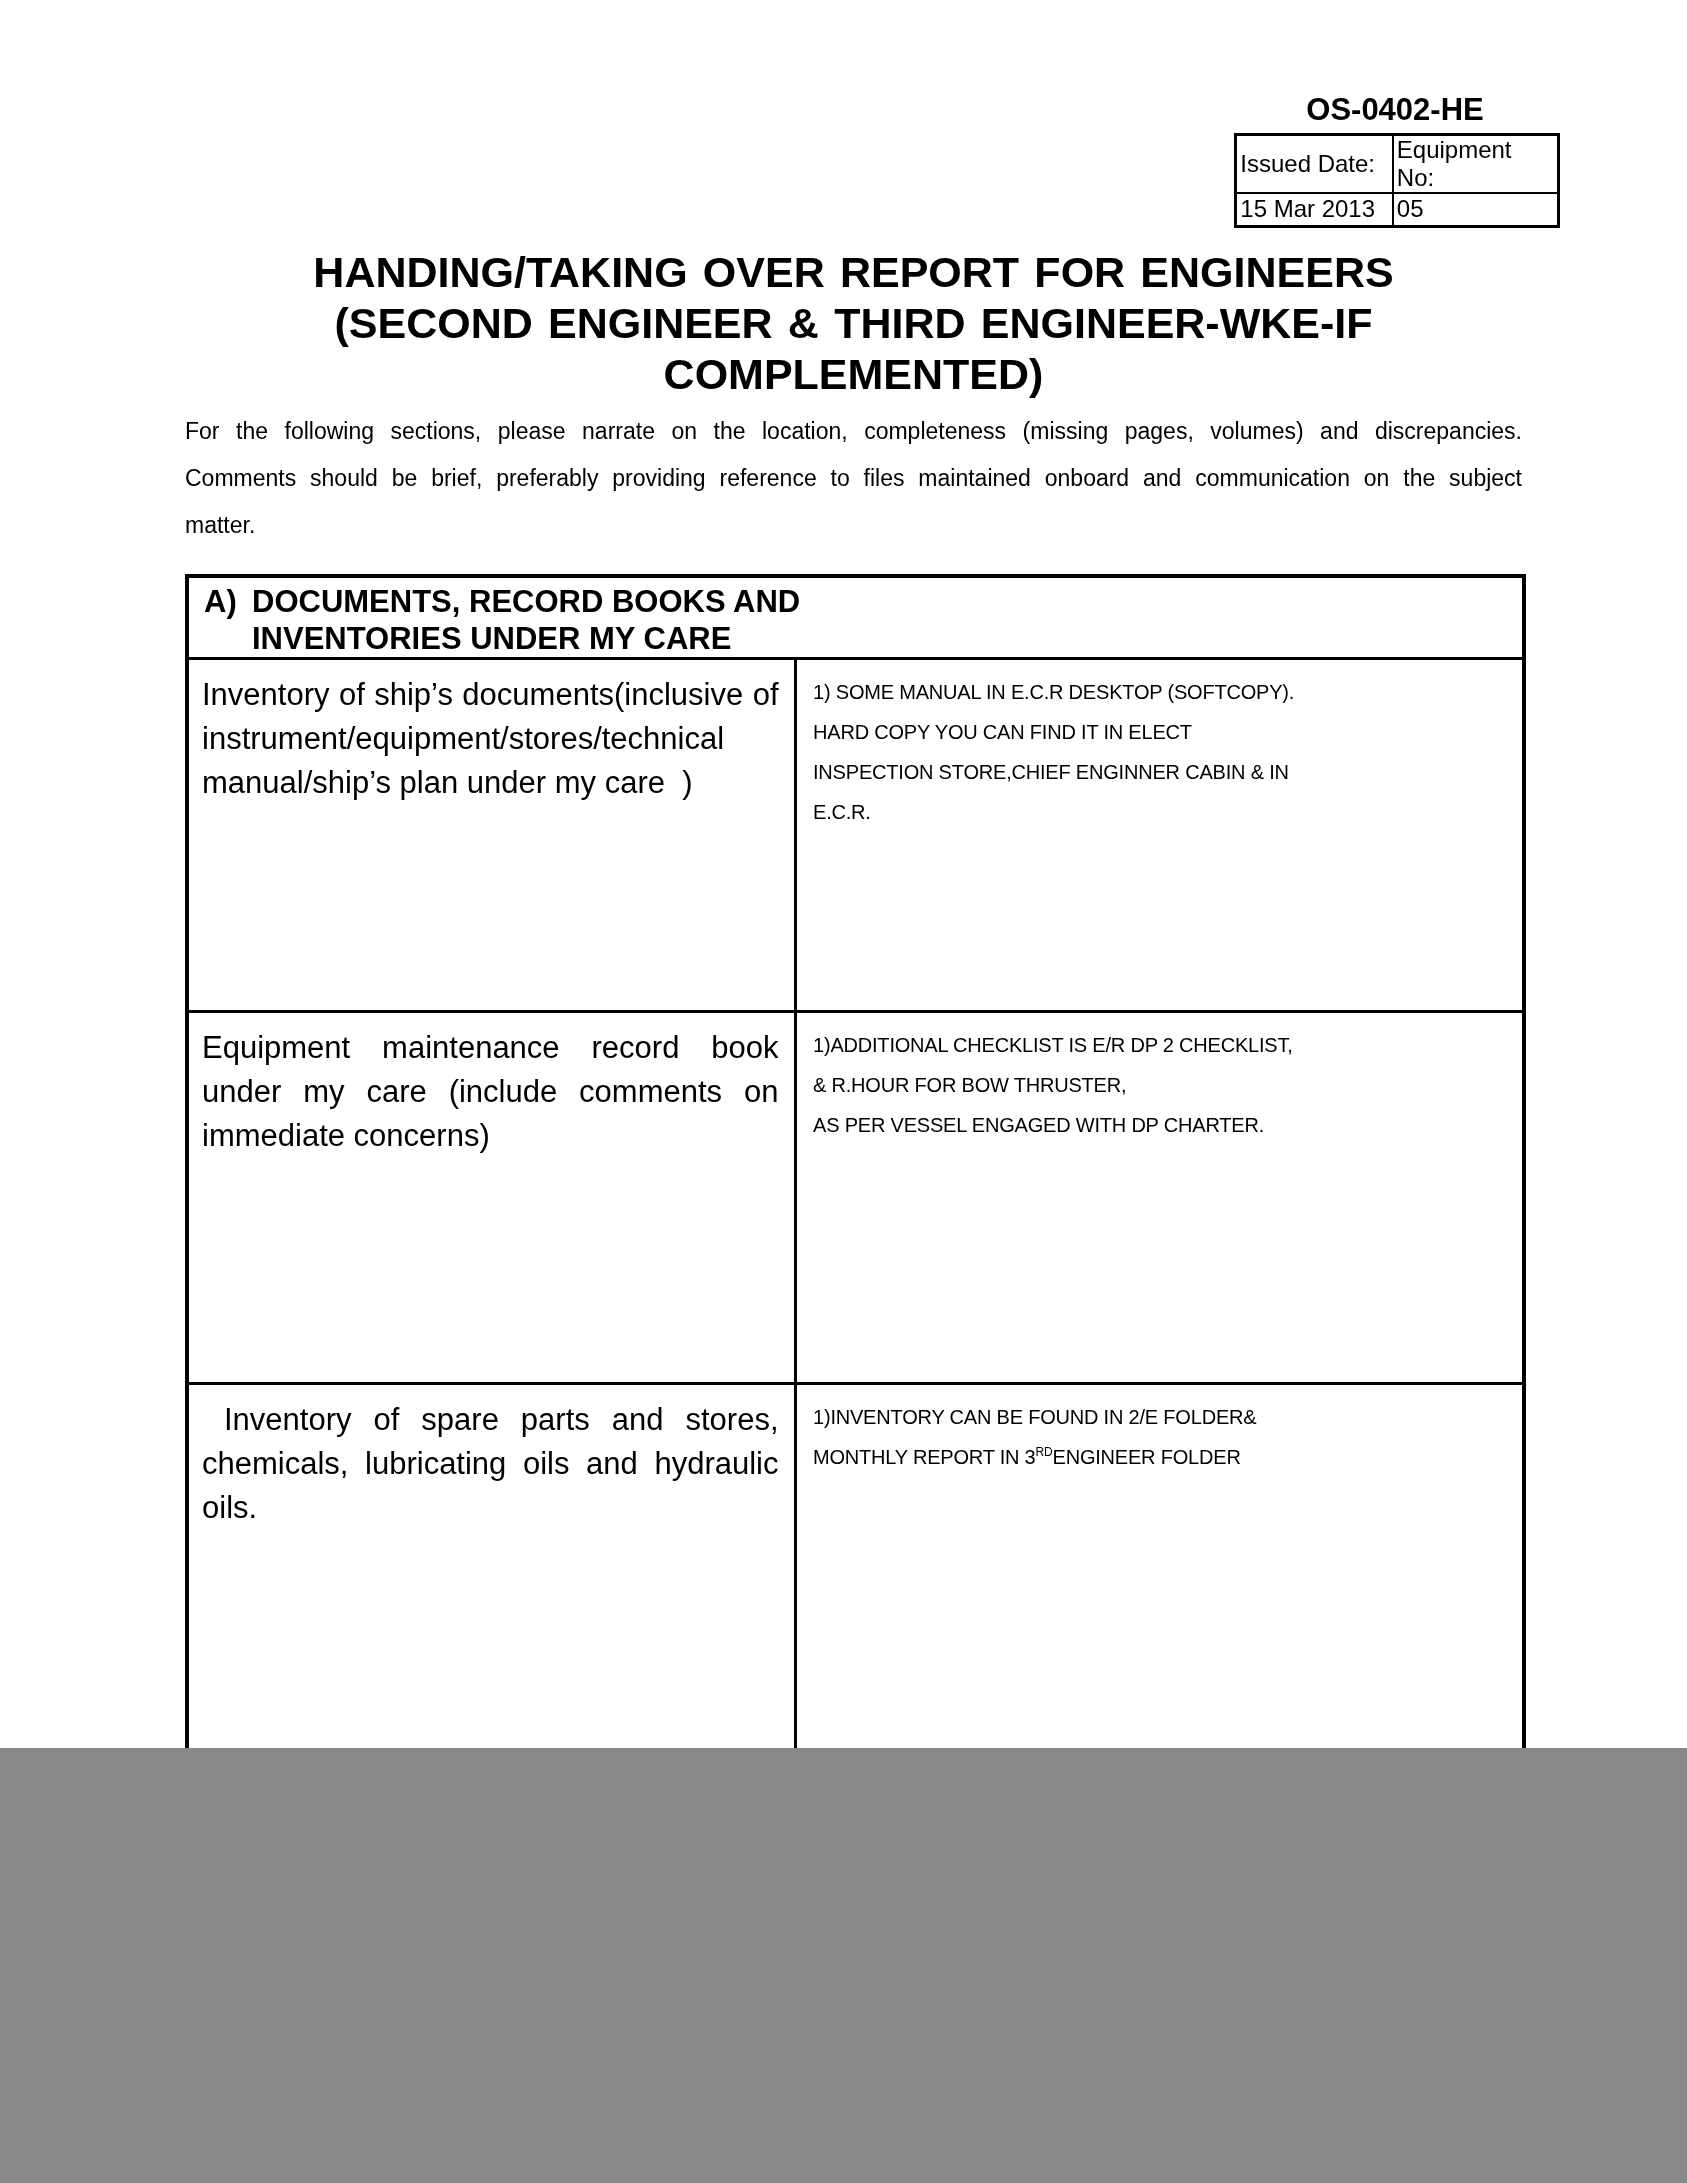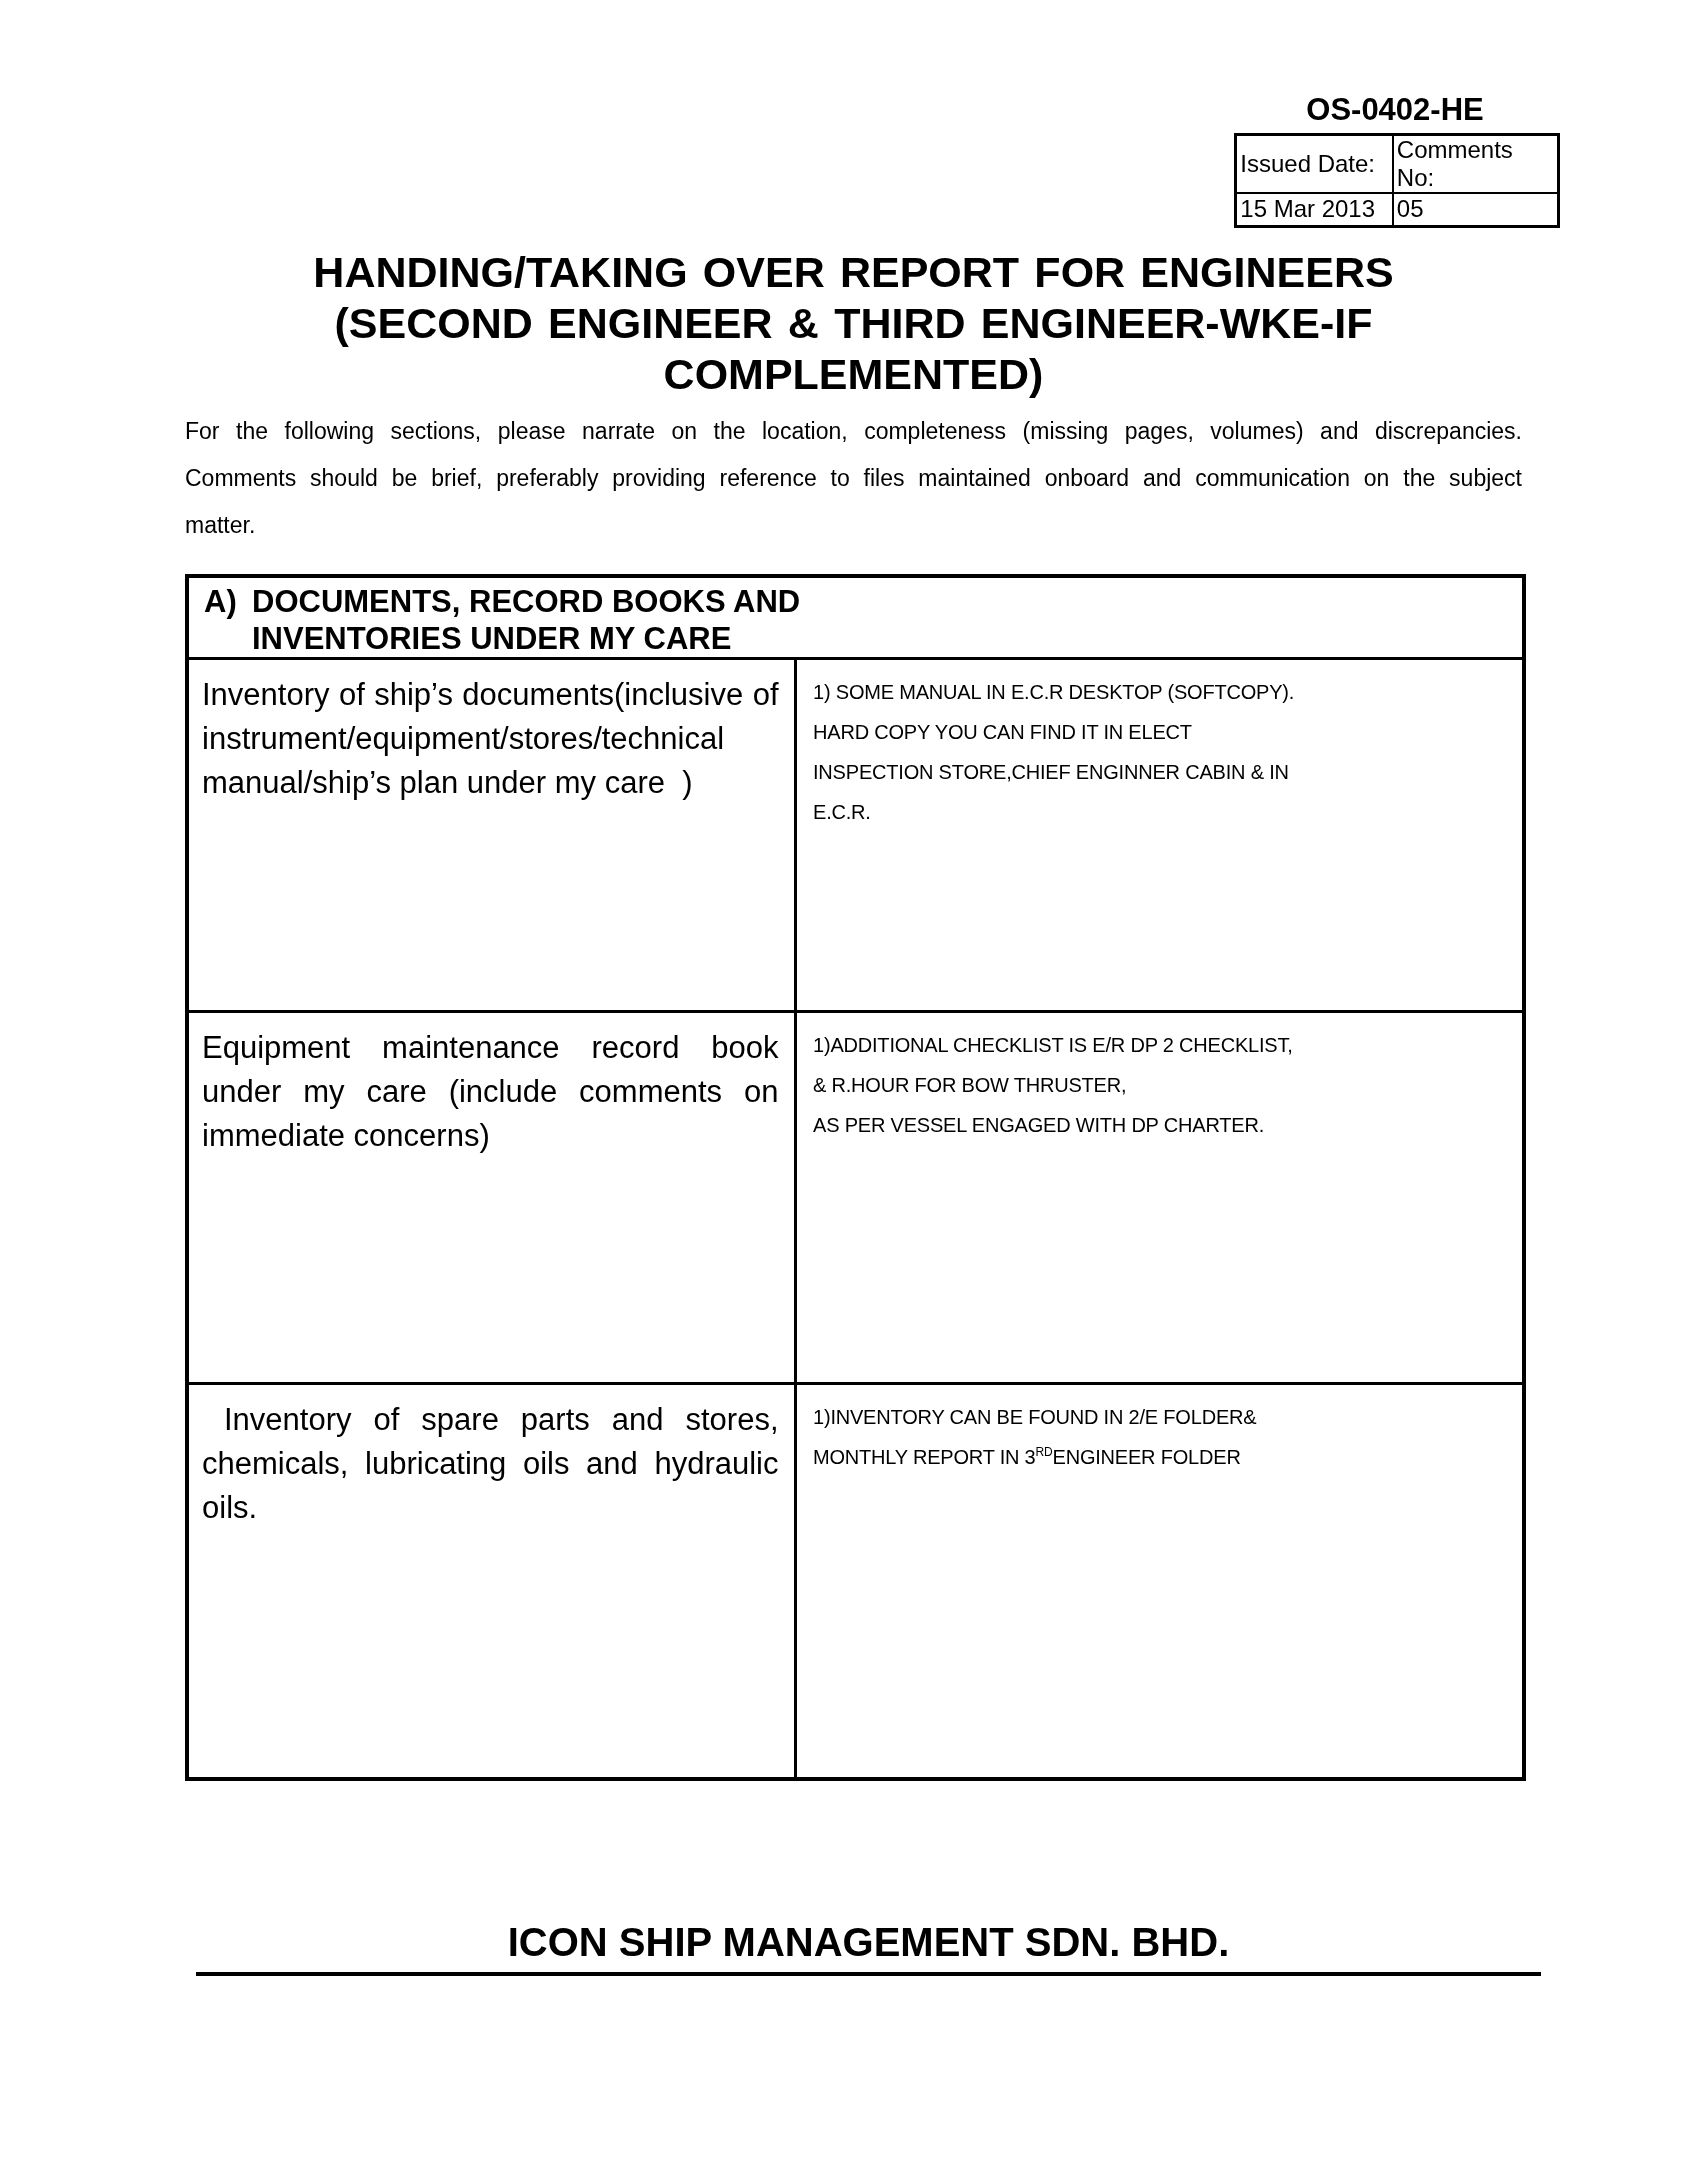--- a/index.html
+++ b/index.html
@@ -1,20 +1,20 @@
 <!DOCTYPE html>
 <html style="font-size:13px"><head>
 <meta charset="utf-8">
 <style>
   * { margin: 0; padding: 0; box-sizing: border-box; }
   html, body { background: #888; }
   .page {
     position: relative;
     width: 1687px;
-    height: 2183px;
+    height: 1748px;
     margin: 0 auto;
     background: #ffffff;
     color: #000000;
     font-family: "Liberation Sans", sans-serif;
     overflow: hidden;
   }
 
   
   .doc-block {
     position: absolute;
@@ -137,21 +137,21 @@
   <div class="doc-block">
     <div class="doc-code">OS-0402-HE</div>
     <table class="meta">
       <colgroup>
           <col style="width:157px">
           <col style="width:166px">
         </colgroup>
       <tbody>
           <tr class="meta-labels">
         <td>Issued Date:</td>
-        <td>Comments No:</td>
+        <td>Equipment No:</td>
       </tr>
       <tr class="meta-values">
         <td>15 Mar 2013</td>
         <td>05</td>
       </tr>
     </tbody>
       </table>
   </div>
 
   <div class="content">

